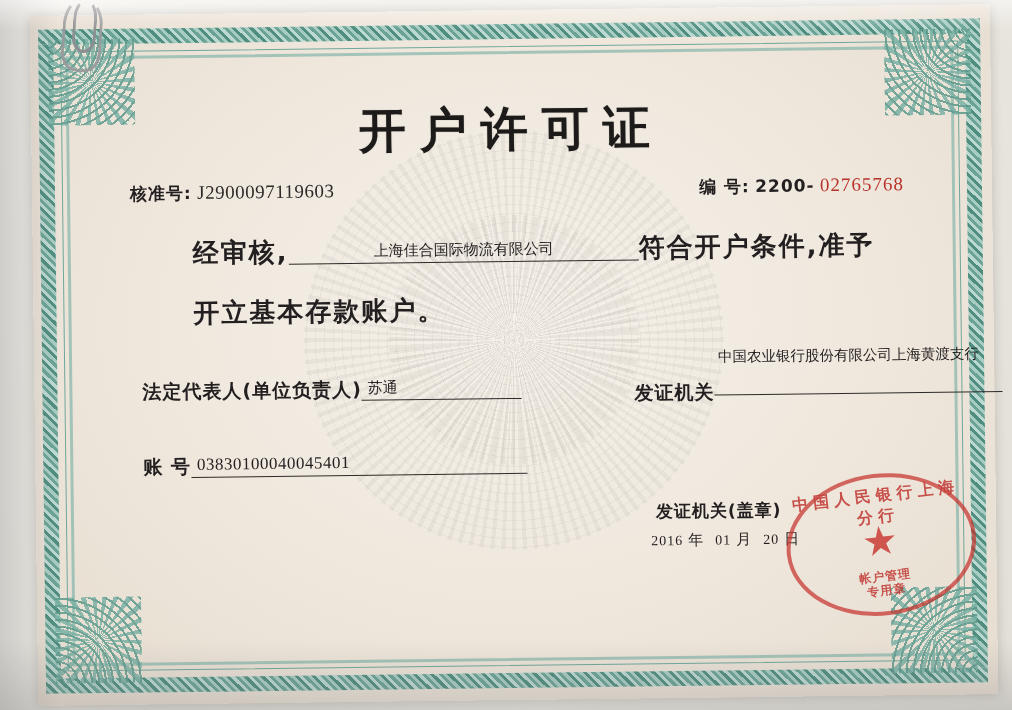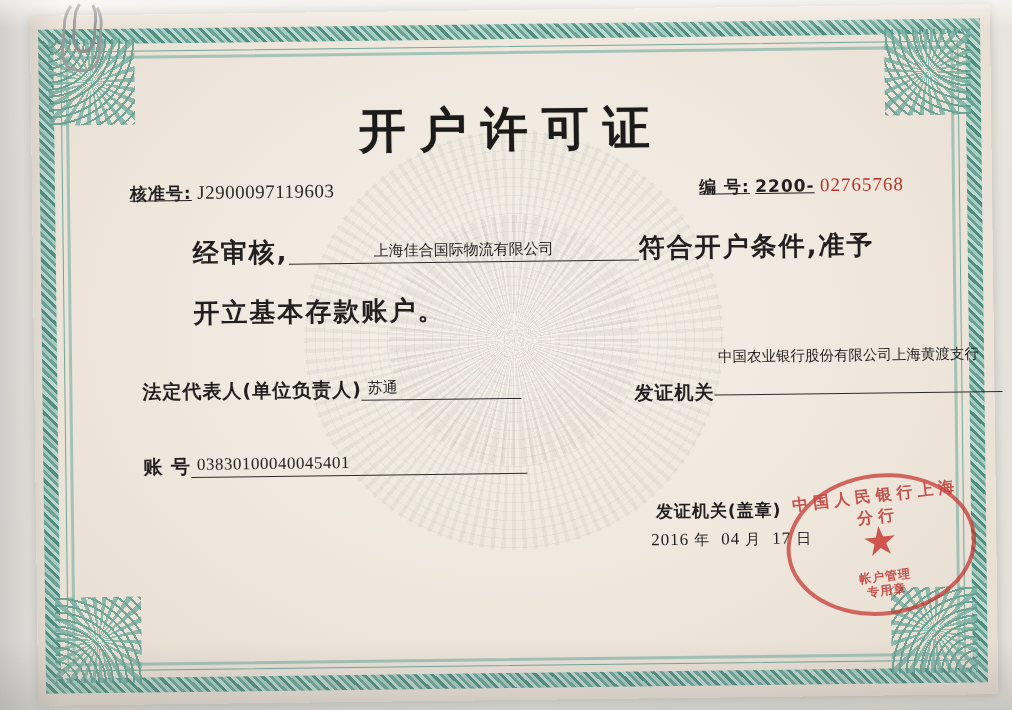--- a/index.html
+++ b/index.html
@@ -146,21 +146,20 @@
     position: absolute;
     top: 108px;
     left: 38px;
     right: 8px;
     height: 26px;
     font-size: 17px;
   }
   .lbl {
     font-weight: 700;
     letter-spacing: 1px;
-    text-decoration: underline;
   }
   .approval-no {
     font-family: "Liberation Serif", serif;
     font-size: 19px;
     letter-spacing: .5px;
     color: #2b2a28;
   }
   .serial-wrap {
     position: absolute;
     right: 20px;
@@ -288,21 +287,21 @@
   .dateline {
     position: absolute;
     top: 462px;
     left: 552px;
     font-size: 16px;
     letter-spacing: 1px;
     white-space: nowrap;
   }
   .dnum {
     font-family: "Liberation Serif", serif;
-    font-size: 17px;
+    font-size: 14px;
     padding: 0 3px;
     text-align: right;
   }
   .dch { font-size: 15px; padding: 0 8px 0 2px; }
 
   
   .seal {
     position: absolute;
     left: 690px;
     top: 408px;
@@ -444,21 +443,21 @@
         </span>
       </div>
 
       <div class="row-acct">
         <span>账 号</span><span class="acct-blank">03830100040045401</span>
       </div>
 
       <div class="issuer">发证机关(盖章)</div>
 
       <div class="dateline">
-        <span class="dnum">2016</span><span class="dch">年</span><span class="dnum">04</span><span class="dch">月</span><span class="dnum">17</span><span class="dch">日</span>
+        <span class="dnum">2016</span><span class="dch">年</span><span class="dnum">01</span><span class="dch">月</span><span class="dnum">20</span><span class="dch">日</span>
       </div>
 
       <div class="seal">
         <div class="seal-arc">中国人民银行上海分行</div>
         <div class="seal-star">
             <span>★</span>
           </div>
         <div class="seal-bottom">
           <div>帐户管理</div>
           <div>专用章</div>

